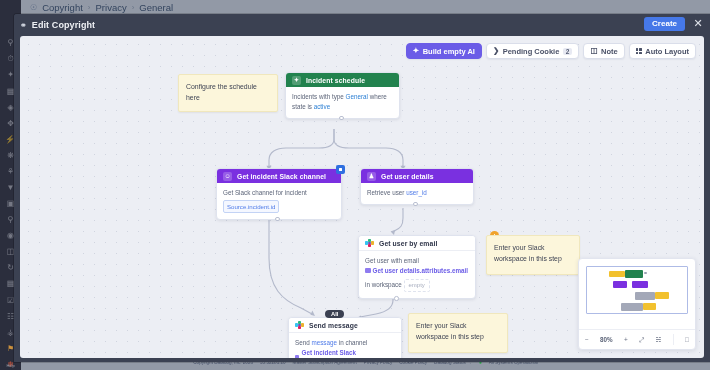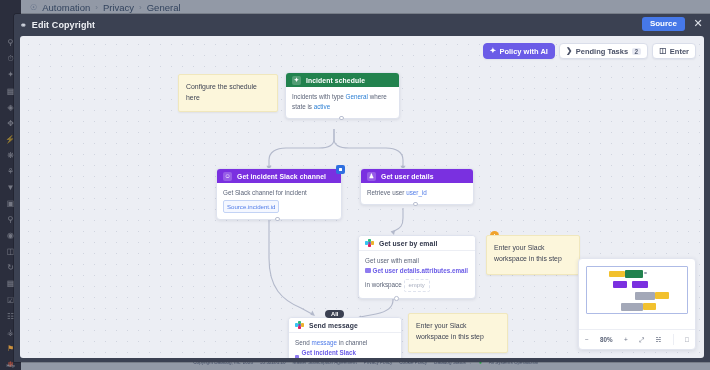--- a/index.html
+++ b/index.html
@@ -276,21 +276,21 @@
 <body>
 
 <div id="root">
 
   <div class="page-bg">
     <div class="page-top"></div>
     <div class="page-body"></div>
 
     <div class="breadcrumb">
       <span class="bc-ico">☉</span>
-      <span class="bi">Automation</span>
+      <span class="bi">Copyright</span>
       <span class="sep">›</span>
       <span class="bi">Privacy</span>
       <span class="sep">›</span>
       <span class="bi">General</span>
     </div>
 
     <div class="left-rail">
       <div class="rail-ico">⚲</div>
       <div class="rail-ico">⏱</div>
       <div class="rail-ico">✦</div>
@@ -328,21 +328,21 @@
   </div>
 
   <div class="modal">
 
     <div class="modal-head">
       <div class="modal-title">
         <span class="ti">⚭</span>
         <span>Edit Copyright</span>
       </div>
       <div class="head-actions">
-        <button class="btn-create">Source</button>
+        <button class="btn-create">Create</button>
         <div class="btn-x">✕</div>
       </div>
     </div>
 
     <div class="canvas">
       <div class="dots"></div>
 
       <svg class="edges" viewBox="0 0 684 322">
         <g fill="none" stroke="#b3b9cb" stroke-width="1.1">
 
@@ -362,30 +362,39 @@
           <path d="M383 134 l-2.6 -4.2 h5.2 z"></path>
           <path d="M374 199 l-3.4 -3.6 l4.6 -1.6 z"></path>
           <path d="M295 280 l-4.6 -1.3 l2 -4.3 z"></path>
           <path d="M337 282 l3.8 -2.6 l1 4.6 z"></path>
         </g>
       </svg>
 
       <div class="canvas-toolbar">
         <div class="pill primary">
           <span class="pi">✦</span>
-          <span>Policy with AI</span>
+          <span>Build empty AI</span>
         </div>
         <div class="pill">
           <span class="pi">❯</span>
-          <span>Pending Tasks</span>
+          <span>Pending Cookie</span>
           <span class="badge-count">2</span>
         </div>
         <div class="pill">
           <span class="pi">◫</span>
-          <span>Enter</span>
+          <span>Note</span>
+        </div>
+        <div class="pill">
+          <span class="grid-ico">
+              <i></i>
+              <i></i>
+              <i></i>
+              <i></i>
+            </span>
+          <span>Auto Layout</span>
         </div>
       </div>
 
       <div class="sticky" style="left:158px; top:38px; width:100px; height:38px;">
         <span>Configure the schedule here</span>
       </div>
 
       <div class="node" style="left:265px; top:36px; width:115px;">
         <div class="node-head green">
           <span class="nico ghost">✦</span>

